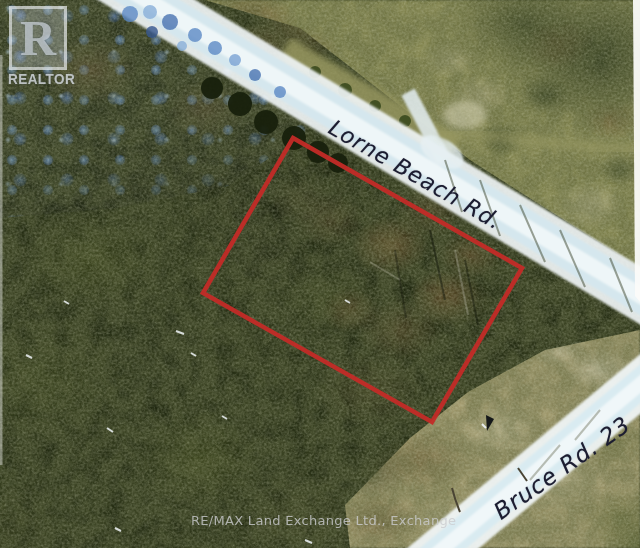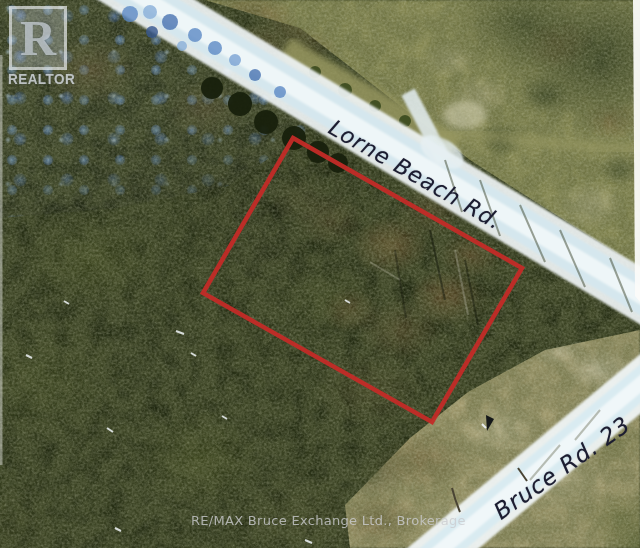--- a/index.html
+++ b/index.html
@@ -259,15 +259,15 @@
   <div class="realtor">
     <div class="box">
       <span class="r">R</span>
     </div>
     <div class="word">REALTOR</div>
   </div>
 
   <div class="hand lorne">Lorne Beach Rd.</div>
   <div class="hand bruce">Bruce Rd. 23</div>
 
-  <div class="watermark">RE/MAX Bruce Exchange Ltd., Brokerage</div>
+  <div class="watermark">RE/MAX Land Exchange Ltd., Exchange</div>
 
 </div>
 
 </body></html>

